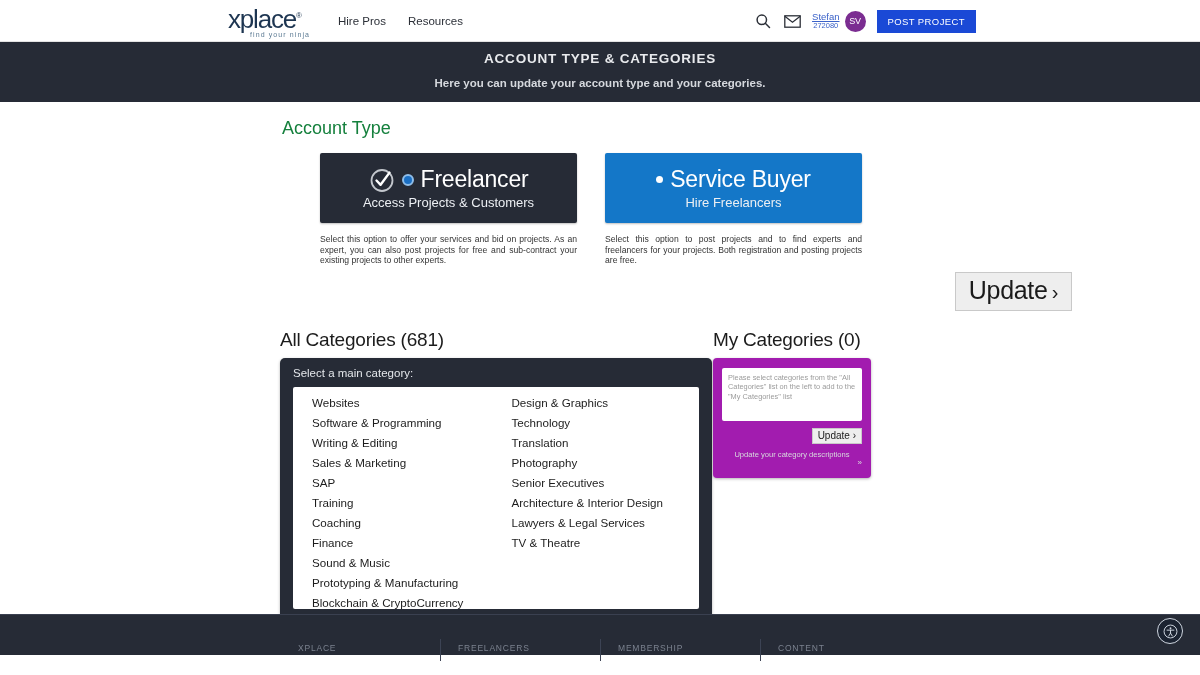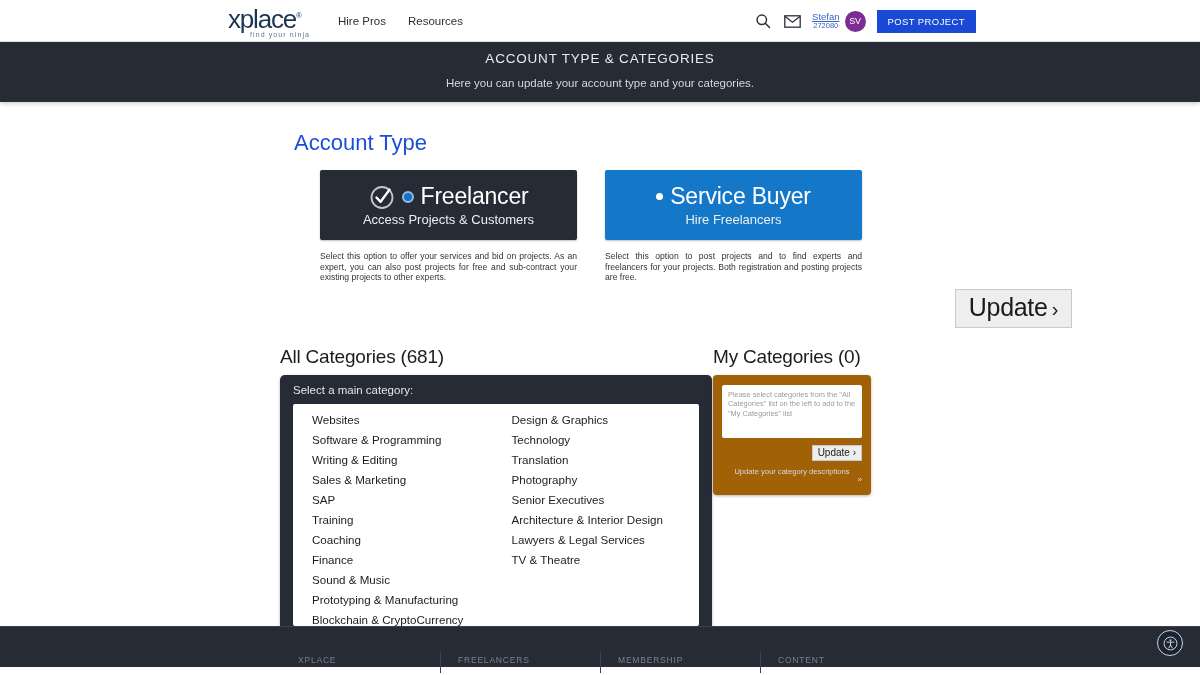--- a/index.html
+++ b/index.html
@@ -129,20 +129,21 @@
     font-family: "Liberation Sans", sans-serif;
   }
 
   
   .page-banner {
     width: 100%;
     background: #262b36;
     padding: 9px 0 11px;
     text-align: center;
     box-shadow: 0 2px 4px rgba(0,0,0,0.18);
+    font-weight: bold;
   }
   .banner-title {
     color: #e8eaed;
     font-size: 13.5px;
     letter-spacing: 0.8px;
     line-height: 16px;
   }
   .banner-sub {
     color: #d5d8dd;
     font-size: 11.5px;
@@ -156,24 +157,24 @@
     width: 100%;
     height: 553px;
     background: #fff;
   }
   .content {
     width: 640px;
     margin: 0 auto;
     position: relative;
   }
   .section-title {
-    font-size: 22px;
-    color: #1d4ed8;
+    font-size: 18px;
+    color: #15803d;
     font-weight: 400;
-    margin: 12px;
+    margin: 0;
     padding: 16px 0 0 2px;
   }
 
   
   .cards-row {
     display: flex;
     gap: 28px;
     margin-top: 14px;
     padding-left: 40px;
   }
@@ -306,21 +307,21 @@
   }
 
   
   .my-cats-col {
     position: absolute;
     left: 433px;
     top: 0;
     width: 158px;
   }
   .my-panel {
-    background: #a16207;
+    background: #a21caf;
     border-radius: 4px;
     padding: 10px 9px 21px;
     box-shadow: 0 1px 3px rgba(0,0,0,0.3);
     height: 120px;
     position: relative;
   }
   .my-listbox {
     background: #fff;
     border-radius: 2px;
     height: 53px;

